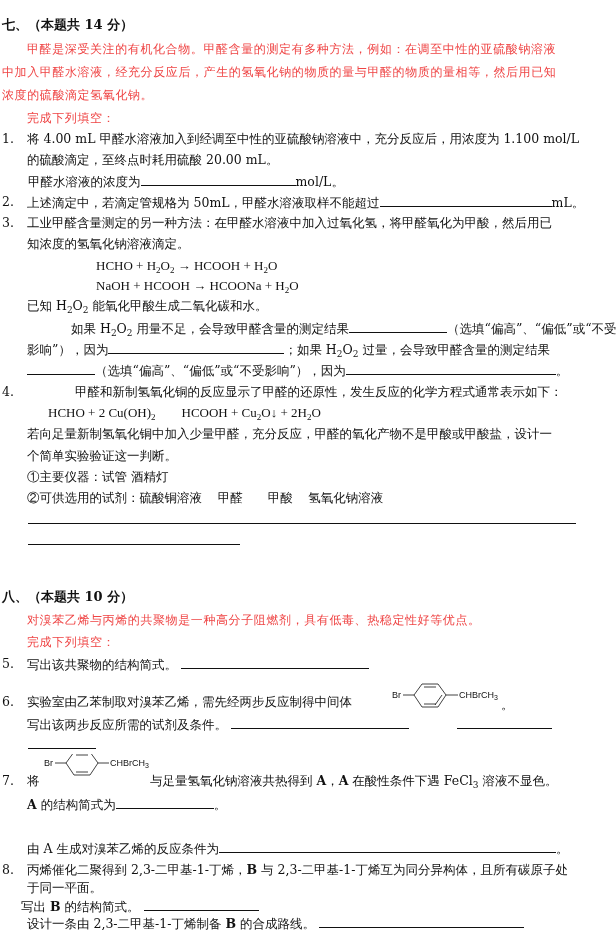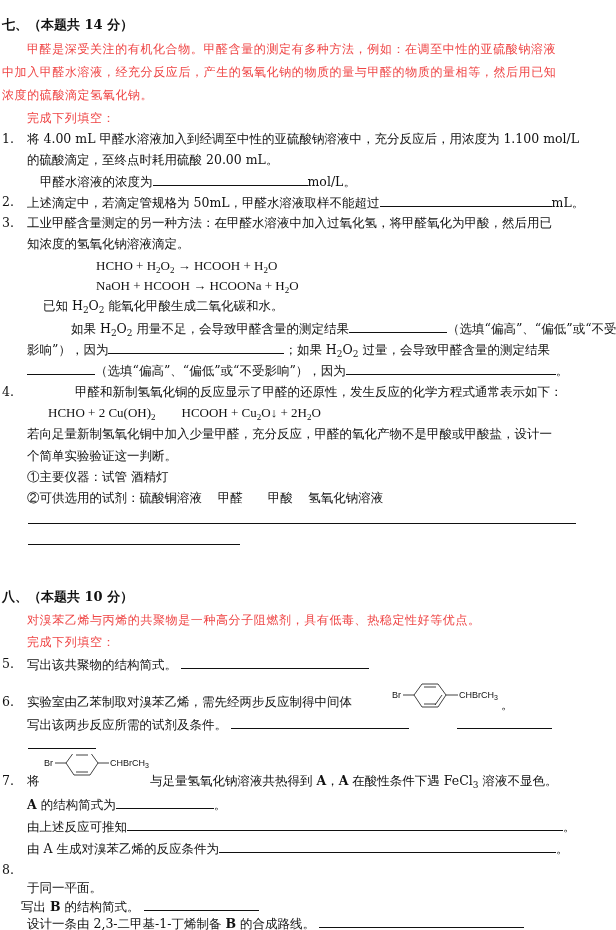--- a/index.html
+++ b/index.html
@@ -24,39 +24,39 @@
 
   <div class="line h" style="left:2px;top:17px;">七、（本题共 14 分）</div>
   <div class="line intro" style="left:27px;top:41px;">甲醛是深受关注的有机化合物。甲醛含量的测定有多种方法，例如：在调至中性的亚硫酸钠溶液</div>
   <div class="line intro" style="left:2px;top:64px;">中加入甲醛水溶液，经充分反应后，产生的氢氧化钠的物质的量与甲醛的物质的量相等，然后用已知</div>
   <div class="line intro" style="left:2px;top:87px;">浓度的硫酸滴定氢氧化钠。</div>
   <div class="line intro" style="left:27px;top:110px;">完成下列填空：</div>
 
   <div class="line" style="left:2px;top:131px;">1.</div>
   <div class="line" style="left:27px;top:131px;">将 4.00 mL 甲醛水溶液加入到经调至中性的亚硫酸钠溶液中，充分反应后，用浓度为 1.100 mol/L</div>
   <div class="line" style="left:27px;top:152px;">的硫酸滴定，至终点时耗用硫酸 20.00 mL。</div>
-  <div class="line" style="left:40px;top:173px;text-align:right;">
+  <div class="line" style="left:28px;top:173px;text-align:right;">
     <span>甲醛水溶液的浓度为</span><span class="blank" style="width:155px;"></span><span>mol/L。</span>
   </div>
 
   <div class="line" style="left:2px;top:194px;">2.</div>
   <div class="line" style="left:27px;top:194px;">
     <span>上述滴定中，若滴定管规格为 50mL，甲醛水溶液取样不能超过</span><span class="blank" style="width:172px;"></span><span>mL。</span>
   </div>
 
   <div class="line" style="left:2px;top:215px;">3.</div>
   <div class="line" style="left:27px;top:215px;">工业甲醛含量测定的另一种方法：在甲醛水溶液中加入过氧化氢，将甲醛氧化为甲酸，然后用已</div>
   <div class="line" style="left:27px;top:236px;">知浓度的氢氧化钠溶液滴定。</div>
   <div class="line eq" style="left:96px;top:258px;">
     <span>HCHO + H</span><sub>2</sub><span>O</span><sub>2</sub><span> → HCOOH + H</span><sub>2</sub><span>O</span>
   </div>
   <div class="line eq" style="left:96px;top:278px;">
     <span>NaOH + HCOOH → HCOONa + H</span><sub>2</sub><span>O</span>
   </div>
-  <div class="line" style="left:27px;top:298px;margin-left:16px;">
+  <div class="line" style="left:27px;top:298px;">
     <span>已知 H</span><sub>2</sub><span>O</span><sub>2</sub><span> 能氧化甲酸生成二氧化碳和水。</span>
   </div>
   <div class="line" style="left:27px;top:320px;margin-left:44px;">
     <span>如果 H</span><sub>2</sub><span>O</span><sub>2</sub><span> 用量不足，会导致甲醛含量的测定结果</span><span class="blank" style="width:98px;"></span><span>（选填“偏高”、“偏低”或“不受</span>
   </div>
   <div class="line" style="left:27px;top:341px;">
     <span>影响”），因为</span><span class="blank" style="width:176px;"></span><span>；如果 H</span><sub>2</sub><span>O</span><sub>2</sub><span> 过量，会导致甲醛含量的测定结果</span>
   </div>
   <div class="line" style="left:27px;top:362px;">
     <span class="blank" style="width:68px;"></span><span>（选填“偏高”、“偏低”或“不受影响”），因为</span><span class="blank" style="width:210px;"></span><span>。</span>
@@ -111,28 +111,28 @@
     <line x1="36" y1="18" x2="48" y2="18" stroke="#111" stroke-width="0.8"></line>
     <line x1="58" y1="9" x2="69" y2="9" stroke="#111" stroke-width="0.8"></line>
     <text x="70" y="12"><tspan>CHBrCH</tspan><tspan dy="2" font-size="7">3</tspan></text>
   </svg>
   <div class="line" style="left:150px;top:773px;">
     <span>与足量氢氧化钠溶液共热得到 </span><b>A</b><span>，</span><b>A</b><span> 在酸性条件下遇 FeCl</span><sub>3</sub><span> 溶液不显色。</span>
   </div>
   <div class="line" style="left:27px;top:796px;">
     <b>A</b><span> 的结构简式为</span><span class="blank" style="width:98px;"></span><span>。</span>
   </div>
-  <div class="line" style="left:27px;top:818px;">
-    <span>由上述反应可推知</span><span class="blank" style="width:436px;"></span><span>。</span>
-  </div>
   <div class="line" style="left:27px;top:840px;">
     <span>由 A 生成对溴苯乙烯的反应条件为</span><span class="blank" style="width:337px;"></span><span>。</span>
   </div>
 
   <div class="line" style="left:2px;top:862px;">8.</div>
+  <div class="line" style="left:27px;top:862px;">
+    <span>丙烯催化二聚得到 2,3-二甲基-1-丁烯，</span><b>B</b><span> 与 2,3-二甲基-1-丁烯互为同分异构体，且所有碳原子处</span>
+  </div>
   <div class="line" style="left:27px;top:880px;">于同一平面。</div>
   <div class="line" style="left:21px;top:898px;">
     <span>写出 </span><b>B</b><span> 的结构简式。</span><span class="blank" style="width:115px;margin-left:4px;"></span>
   </div>
   <div class="line" style="left:27px;top:915px;">
     <span>设计一条由 2,3-二甲基-1-丁烯制备 </span><b>B</b><span> 的合成路线。</span><span class="blank" style="width:205px;margin-left:4px;"></span>
   </div>
 
 </div>
 

